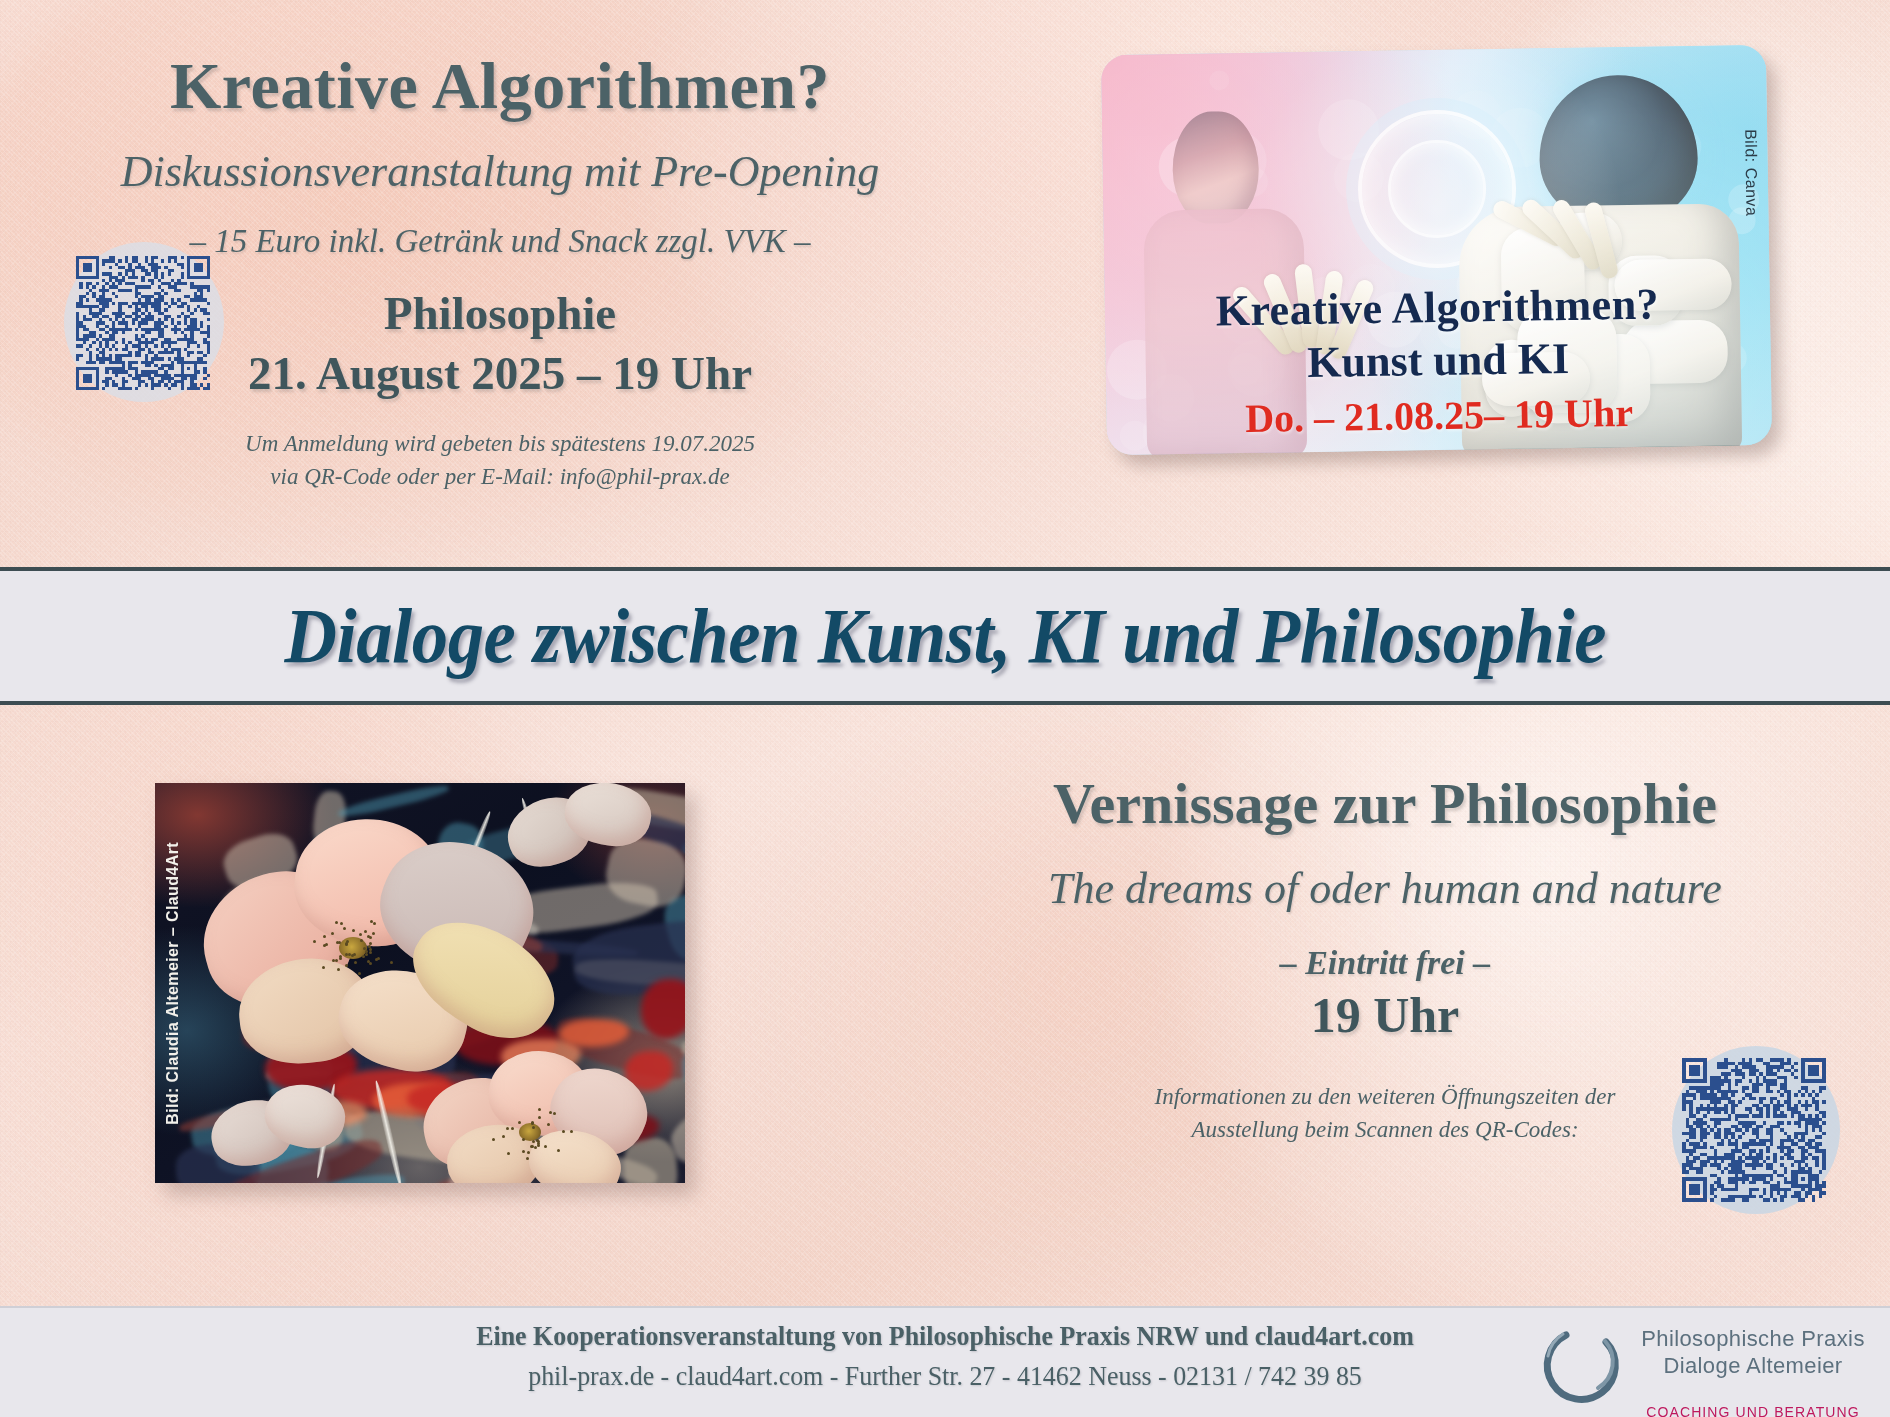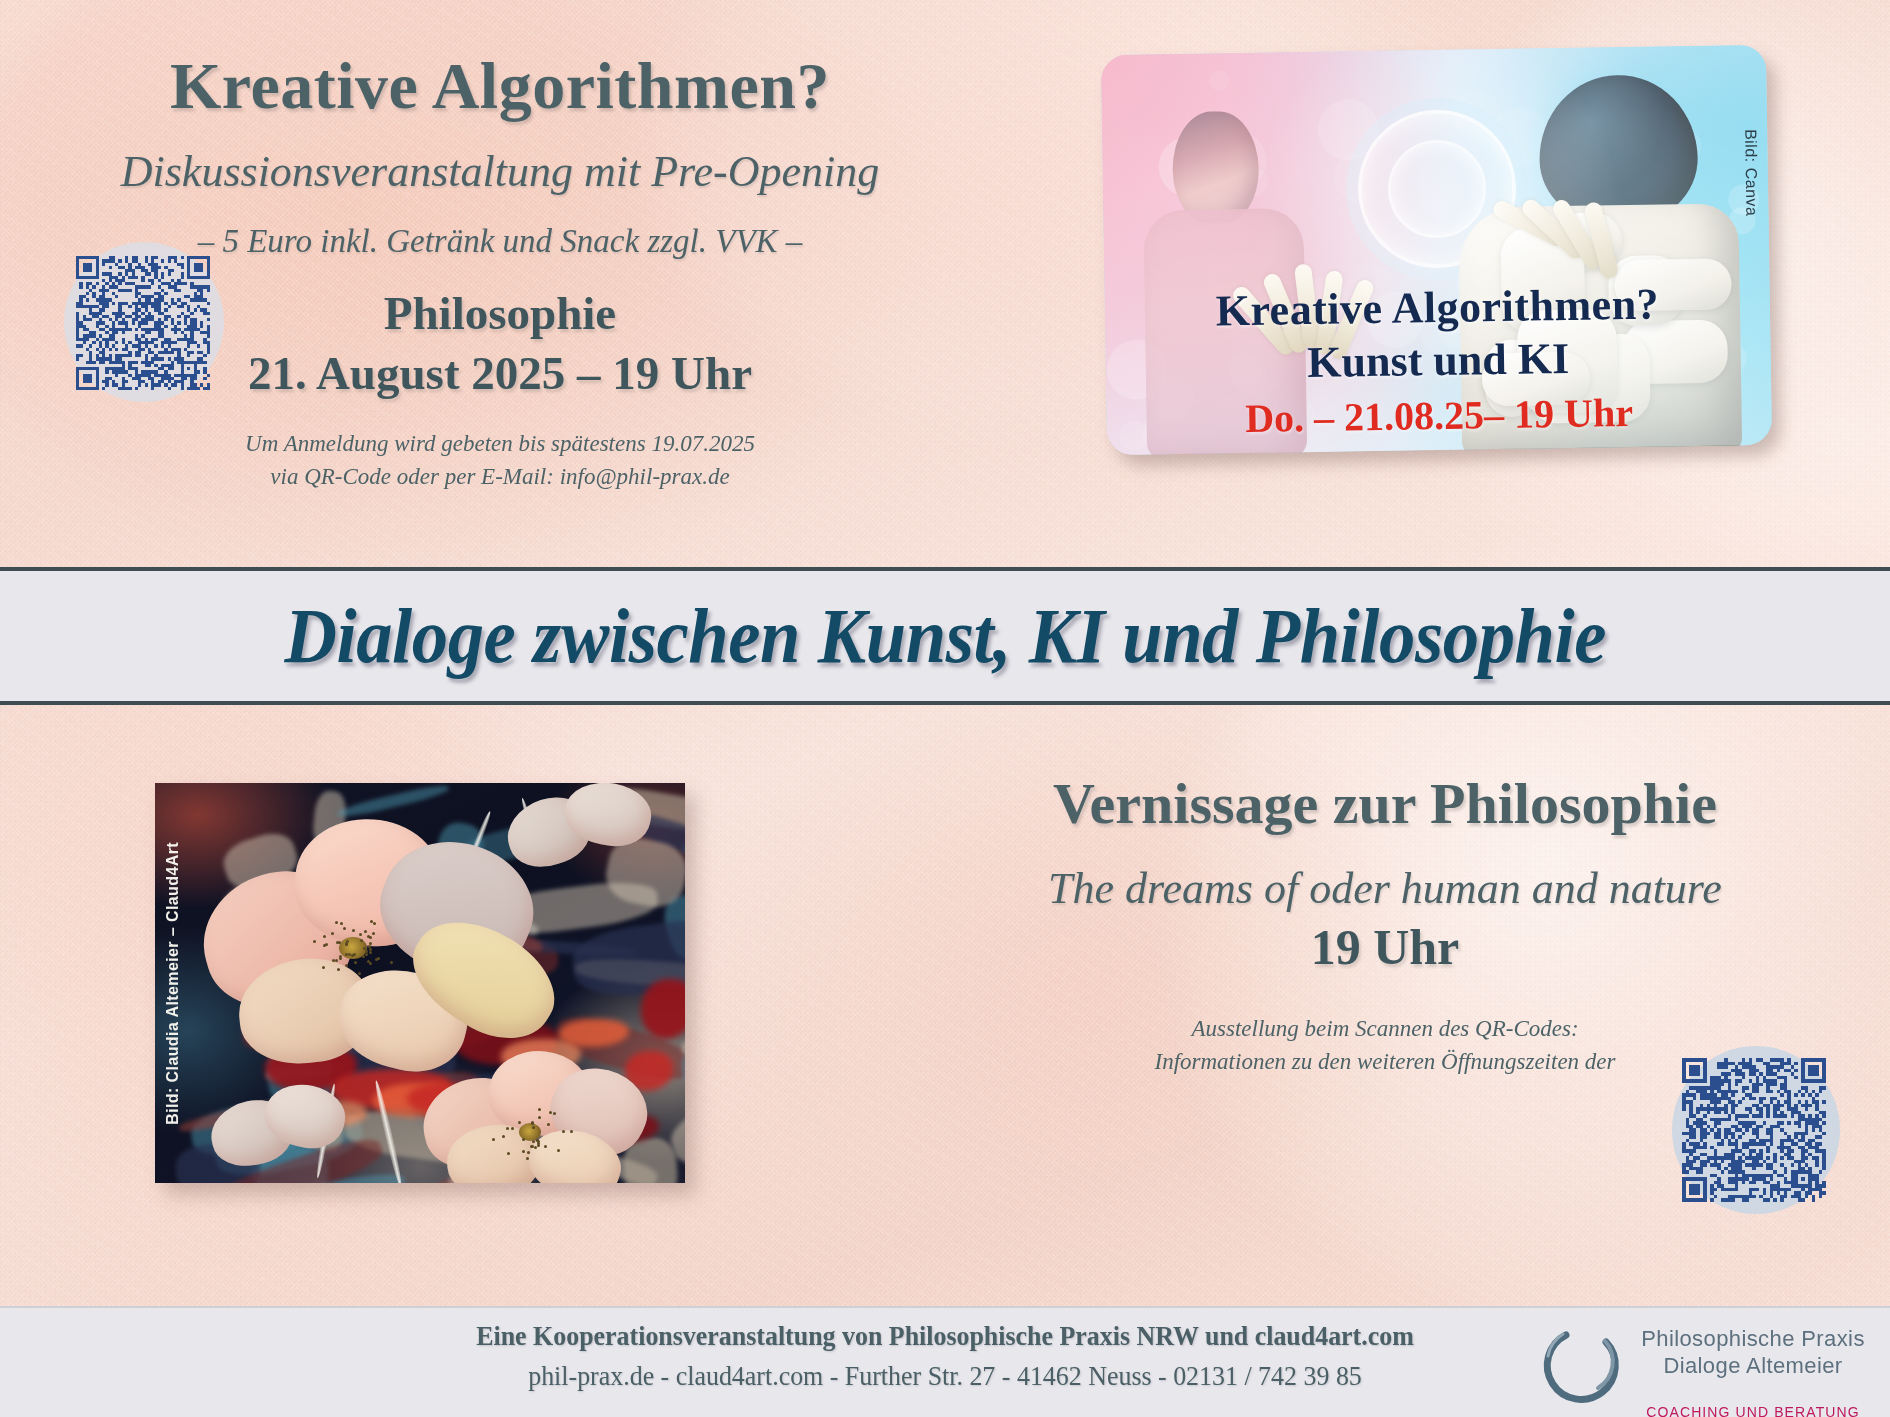--- a/index.html
+++ b/index.html
@@ -526,21 +526,21 @@
   <div class="bg-wash-b"></div>
   <div class="bg-wash-f"></div>
   <div class="bg-wash-c"></div>
   <div class="bg-wash-d"></div>
   <div class="bg-wash-e"></div>
   <div class="bg-paper"></div>
 
   <div class="top-left">
     <div class="t-headline">Kreative Algorithmen?</div>
     <div class="t-sub">Diskussionsveranstaltung mit Pre-Opening</div>
-    <div class="t-price">– 5 Euro inkl. Getränk und Snack zzgl. VVK –</div>
+    <div class="t-price">– 15 Euro inkl. Getränk und Snack zzgl. VVK –</div>
     <div class="t-day">Philosophie</div>
     <div class="t-date">21. August 2025 – 19 Uhr</div>
     <div class="t-note">
       <div>Um Anmeldung wird gebeten bis spätestens 19.07.2025</div>
       <div>via QR-Code oder per E-Mail: info@phil-prax.de</div>
     </div>
   </div>
 
   <div class="qr-wrap" id="qr-top">
     <div class="qr-disc"></div>
@@ -2516,24 +2516,25 @@
           <span class="pt-petal" style="left:0px;top:22px;width:82px;height:64px;transform:rotate(-12deg);background:linear-gradient(150deg,#e8ddd6 0%,#cdbdb6 100%);"></span>
           <span class="pt-petal" style="left:54px;top:6px;width:80px;height:62px;transform:rotate(12deg);background:linear-gradient(150deg,#efe4dd 0%,#d4c6bd 100%);"></span>
         </span>
       </div>
     <div class="pt-credit">Bild: Claudia Altemeier – Claud4Art</div>
   </div>
 
   <div class="bottom-right">
     <div class="b-headline">Vernissage zur Philosophie</div>
     <div class="b-sub">The dreams of oder human and nature</div>
+    <div class="b-free">– Eintritt frei –</div>
     <div class="b-time">19 Uhr</div>
     <div class="b-note">
+      <div>Informationen zu den weiteren Öffnungszeiten der</div>
       <div>Ausstellung beim Scannen des QR-Codes:</div>
-      <div>Informationen zu den weiteren Öffnungszeiten der</div>
     </div>
   </div>
 
   <div class="qr-wrap" id="qr-bottom">
     <div class="qr-disc"></div>
     <div class="qr-code" id="qrc-bottom" style="grid-template-columns: repeat(41, 1fr); grid-template-rows: repeat(41, 1fr);">
         <i style="background: rgb(43, 79, 142);"></i>
         <i style="background: rgb(43, 79, 142);"></i>
         <i style="background: rgb(43, 79, 142);"></i>
         <i style="background: rgb(43, 79, 142);"></i>

